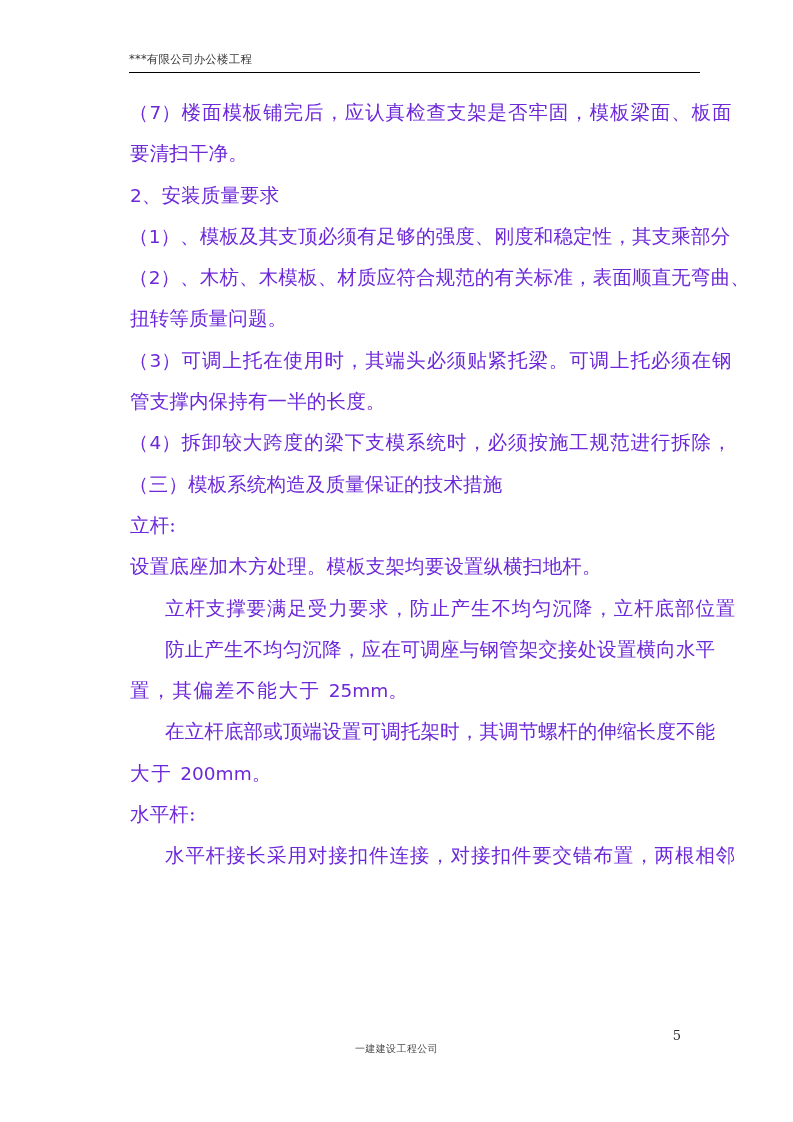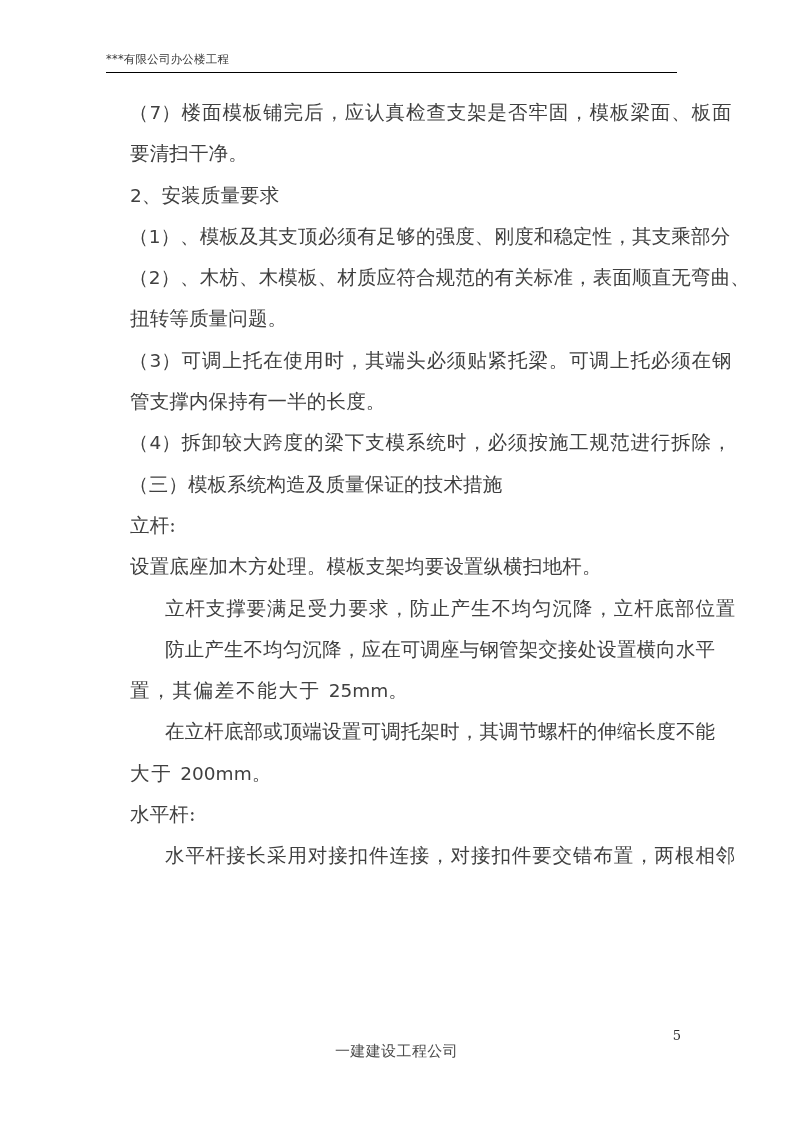--- a/index.html
+++ b/index.html
@@ -21,21 +21,21 @@
     position: absolute;
     left: 0; top: 0;
     width: 793px;
     height: 1122px;
     background: #ffffff;
   }
 
   
   .header-zone {
     position: absolute;
-    left: 106px;
+    left: 129px;
     top: 52px;
     width: 571px;
   }
   .header-text {
     font-family: "DejaVu Sans", "Liberation Sans", sans-serif;
     font-size: 11.5px;
     line-height: 15px;
     color: #3a3a3a;
     letter-spacing: 0.2px;
     white-space: nowrap;
@@ -52,21 +52,21 @@
     position: absolute;
     left: 117px;
     top: 92px;
     width: 566px;
   }
 
   .line {
     font-family: "DejaVu Serif", "Liberation Serif", serif;
     font-size: 19.5px;
     line-height: 41.3px;
-    color: #404040;
+    color: #6d28d9;
     white-space: pre;
     letter-spacing: 0.15px;
   }
 
   
   .ind-1 { padding-left: 12px; }
   
   .ind-2 { padding-left: 48px; }
   
   .ind-0 { padding-left: 0px; margin-left: 13px; }
@@ -98,21 +98,21 @@
     font-size: 13px;
     color: #2b2b2b;
   }
   .footer-text {
     position: absolute;
     left: 0;
     top: 18px;
     width: 793px;
     text-align: center;
     font-family: "DejaVu Sans", "Liberation Sans", sans-serif;
-    font-size: 15px;
+    font-size: 10px;
     color: #4a4a4a;
     letter-spacing: 0.4px;
   }
 </style>
 </head>
 <body>
 
 <div class="page">
 
   <div class="header-zone">

